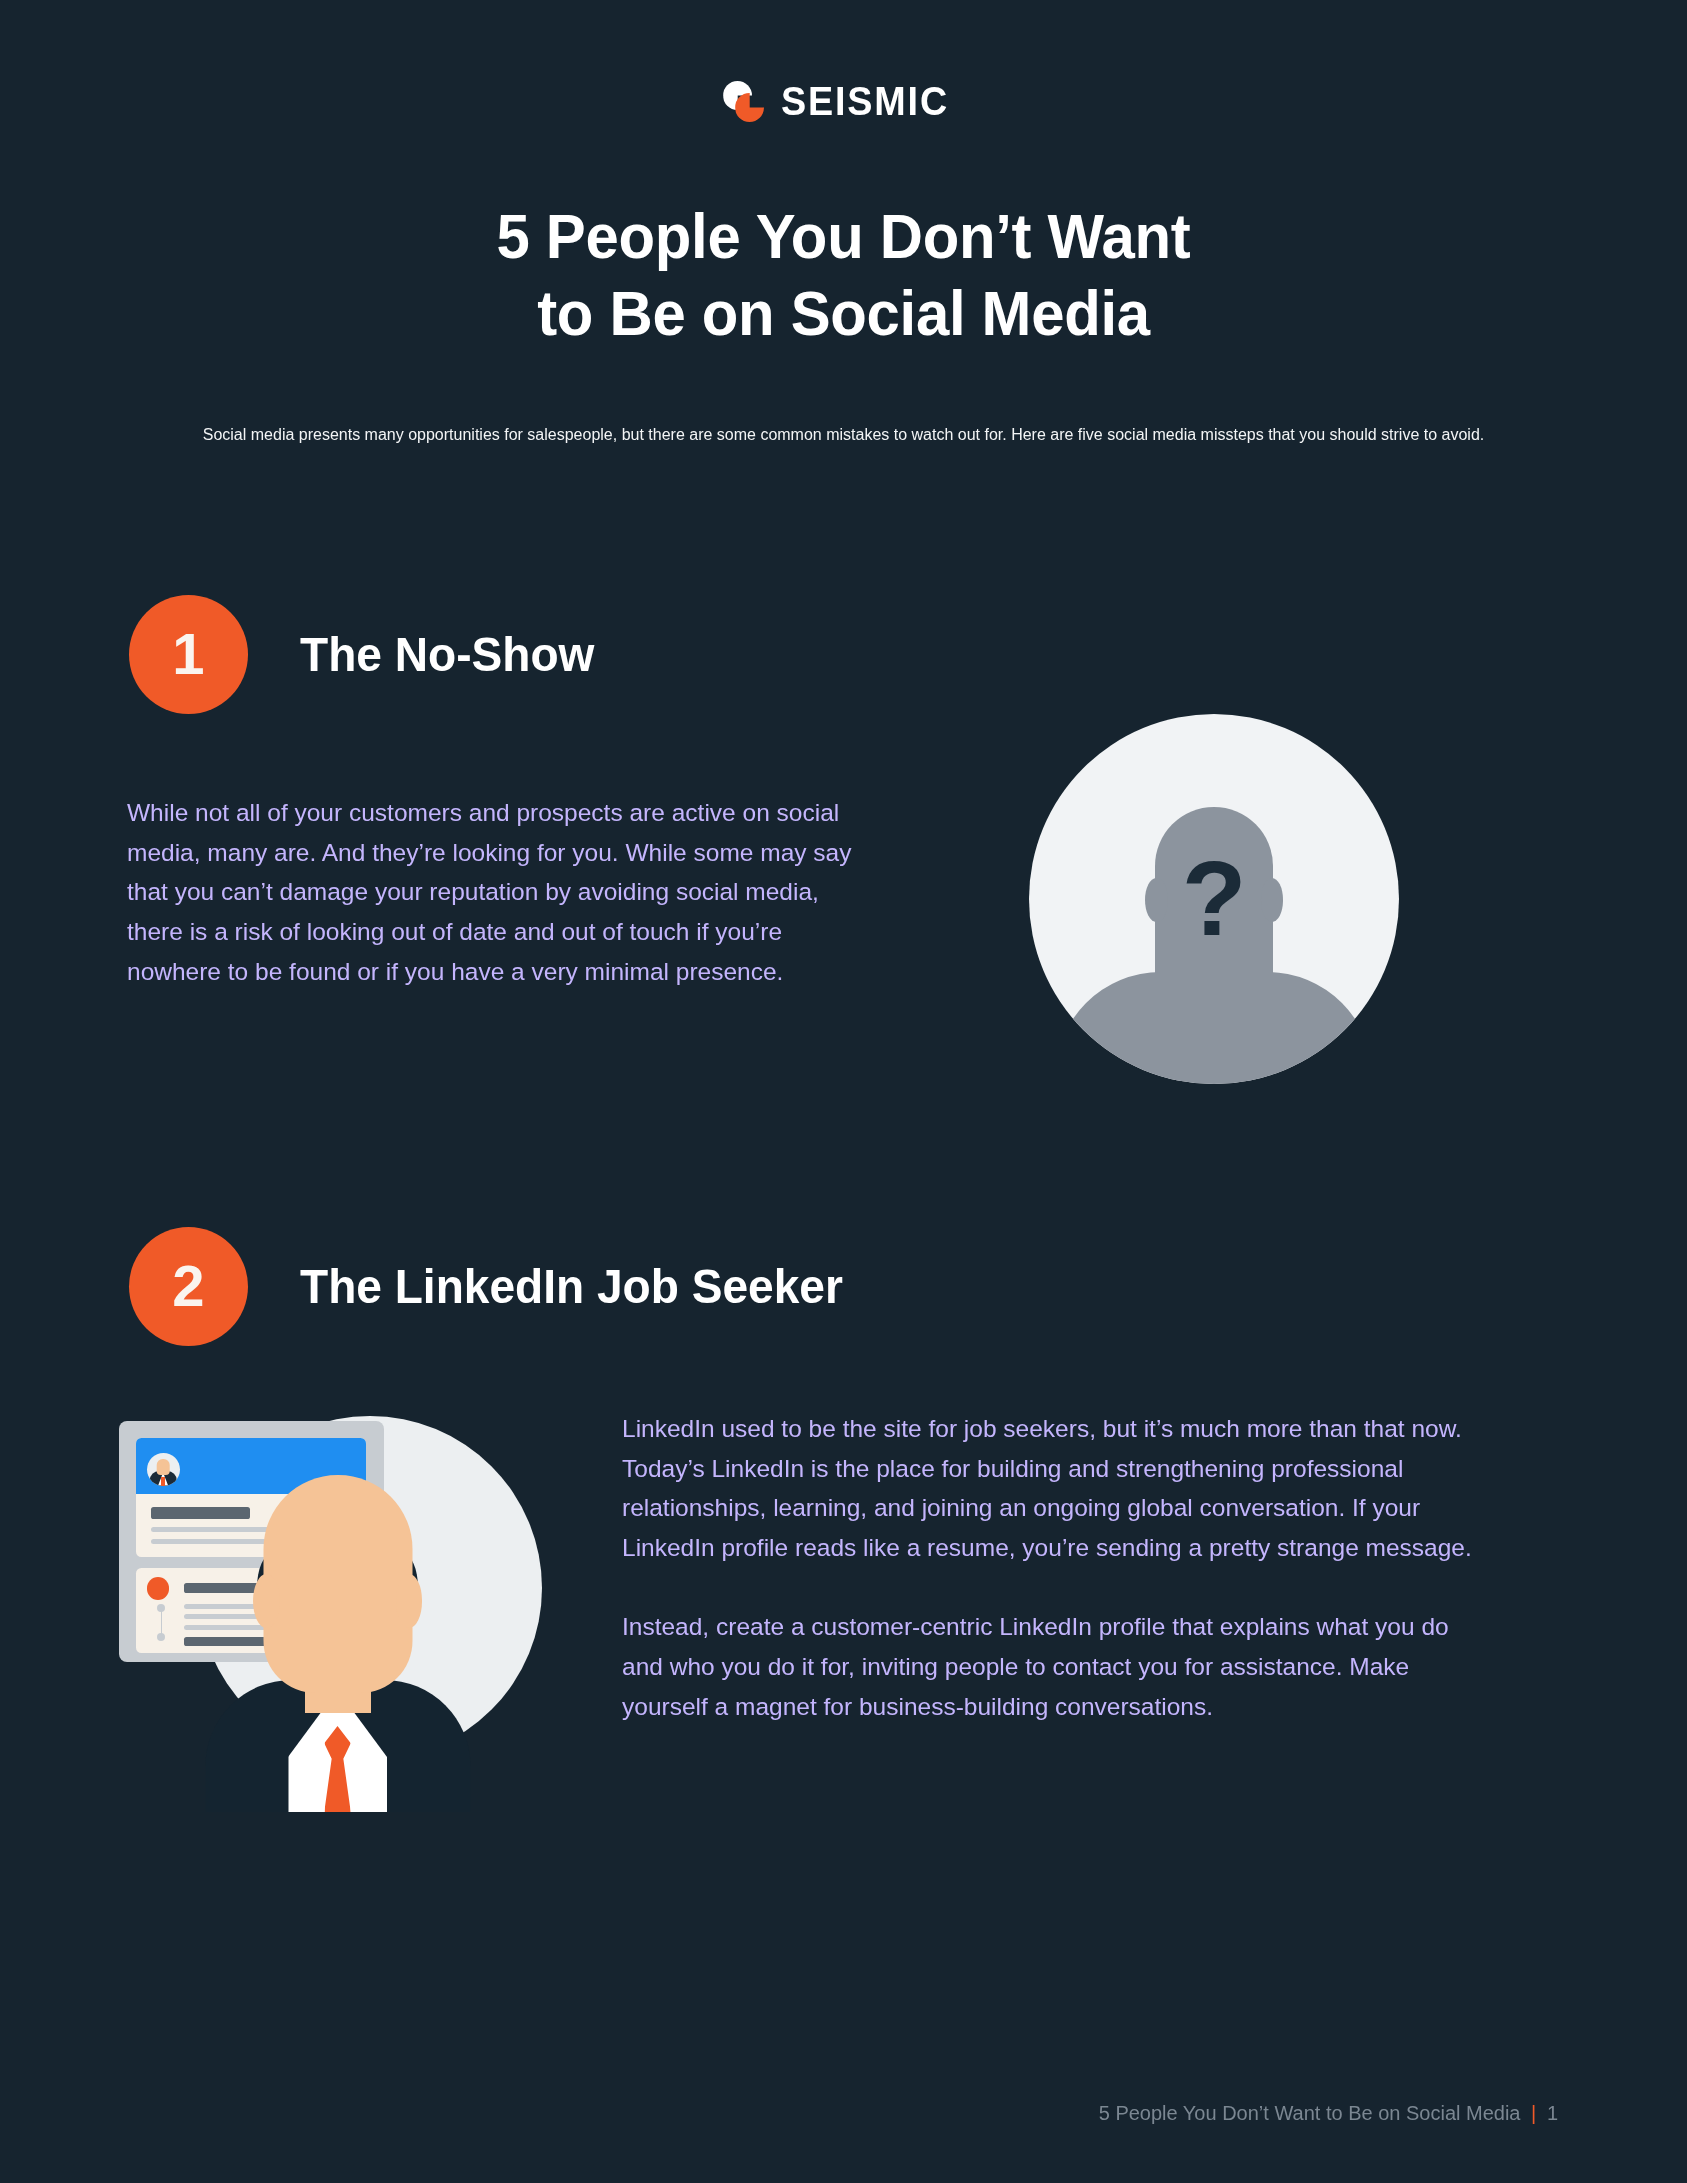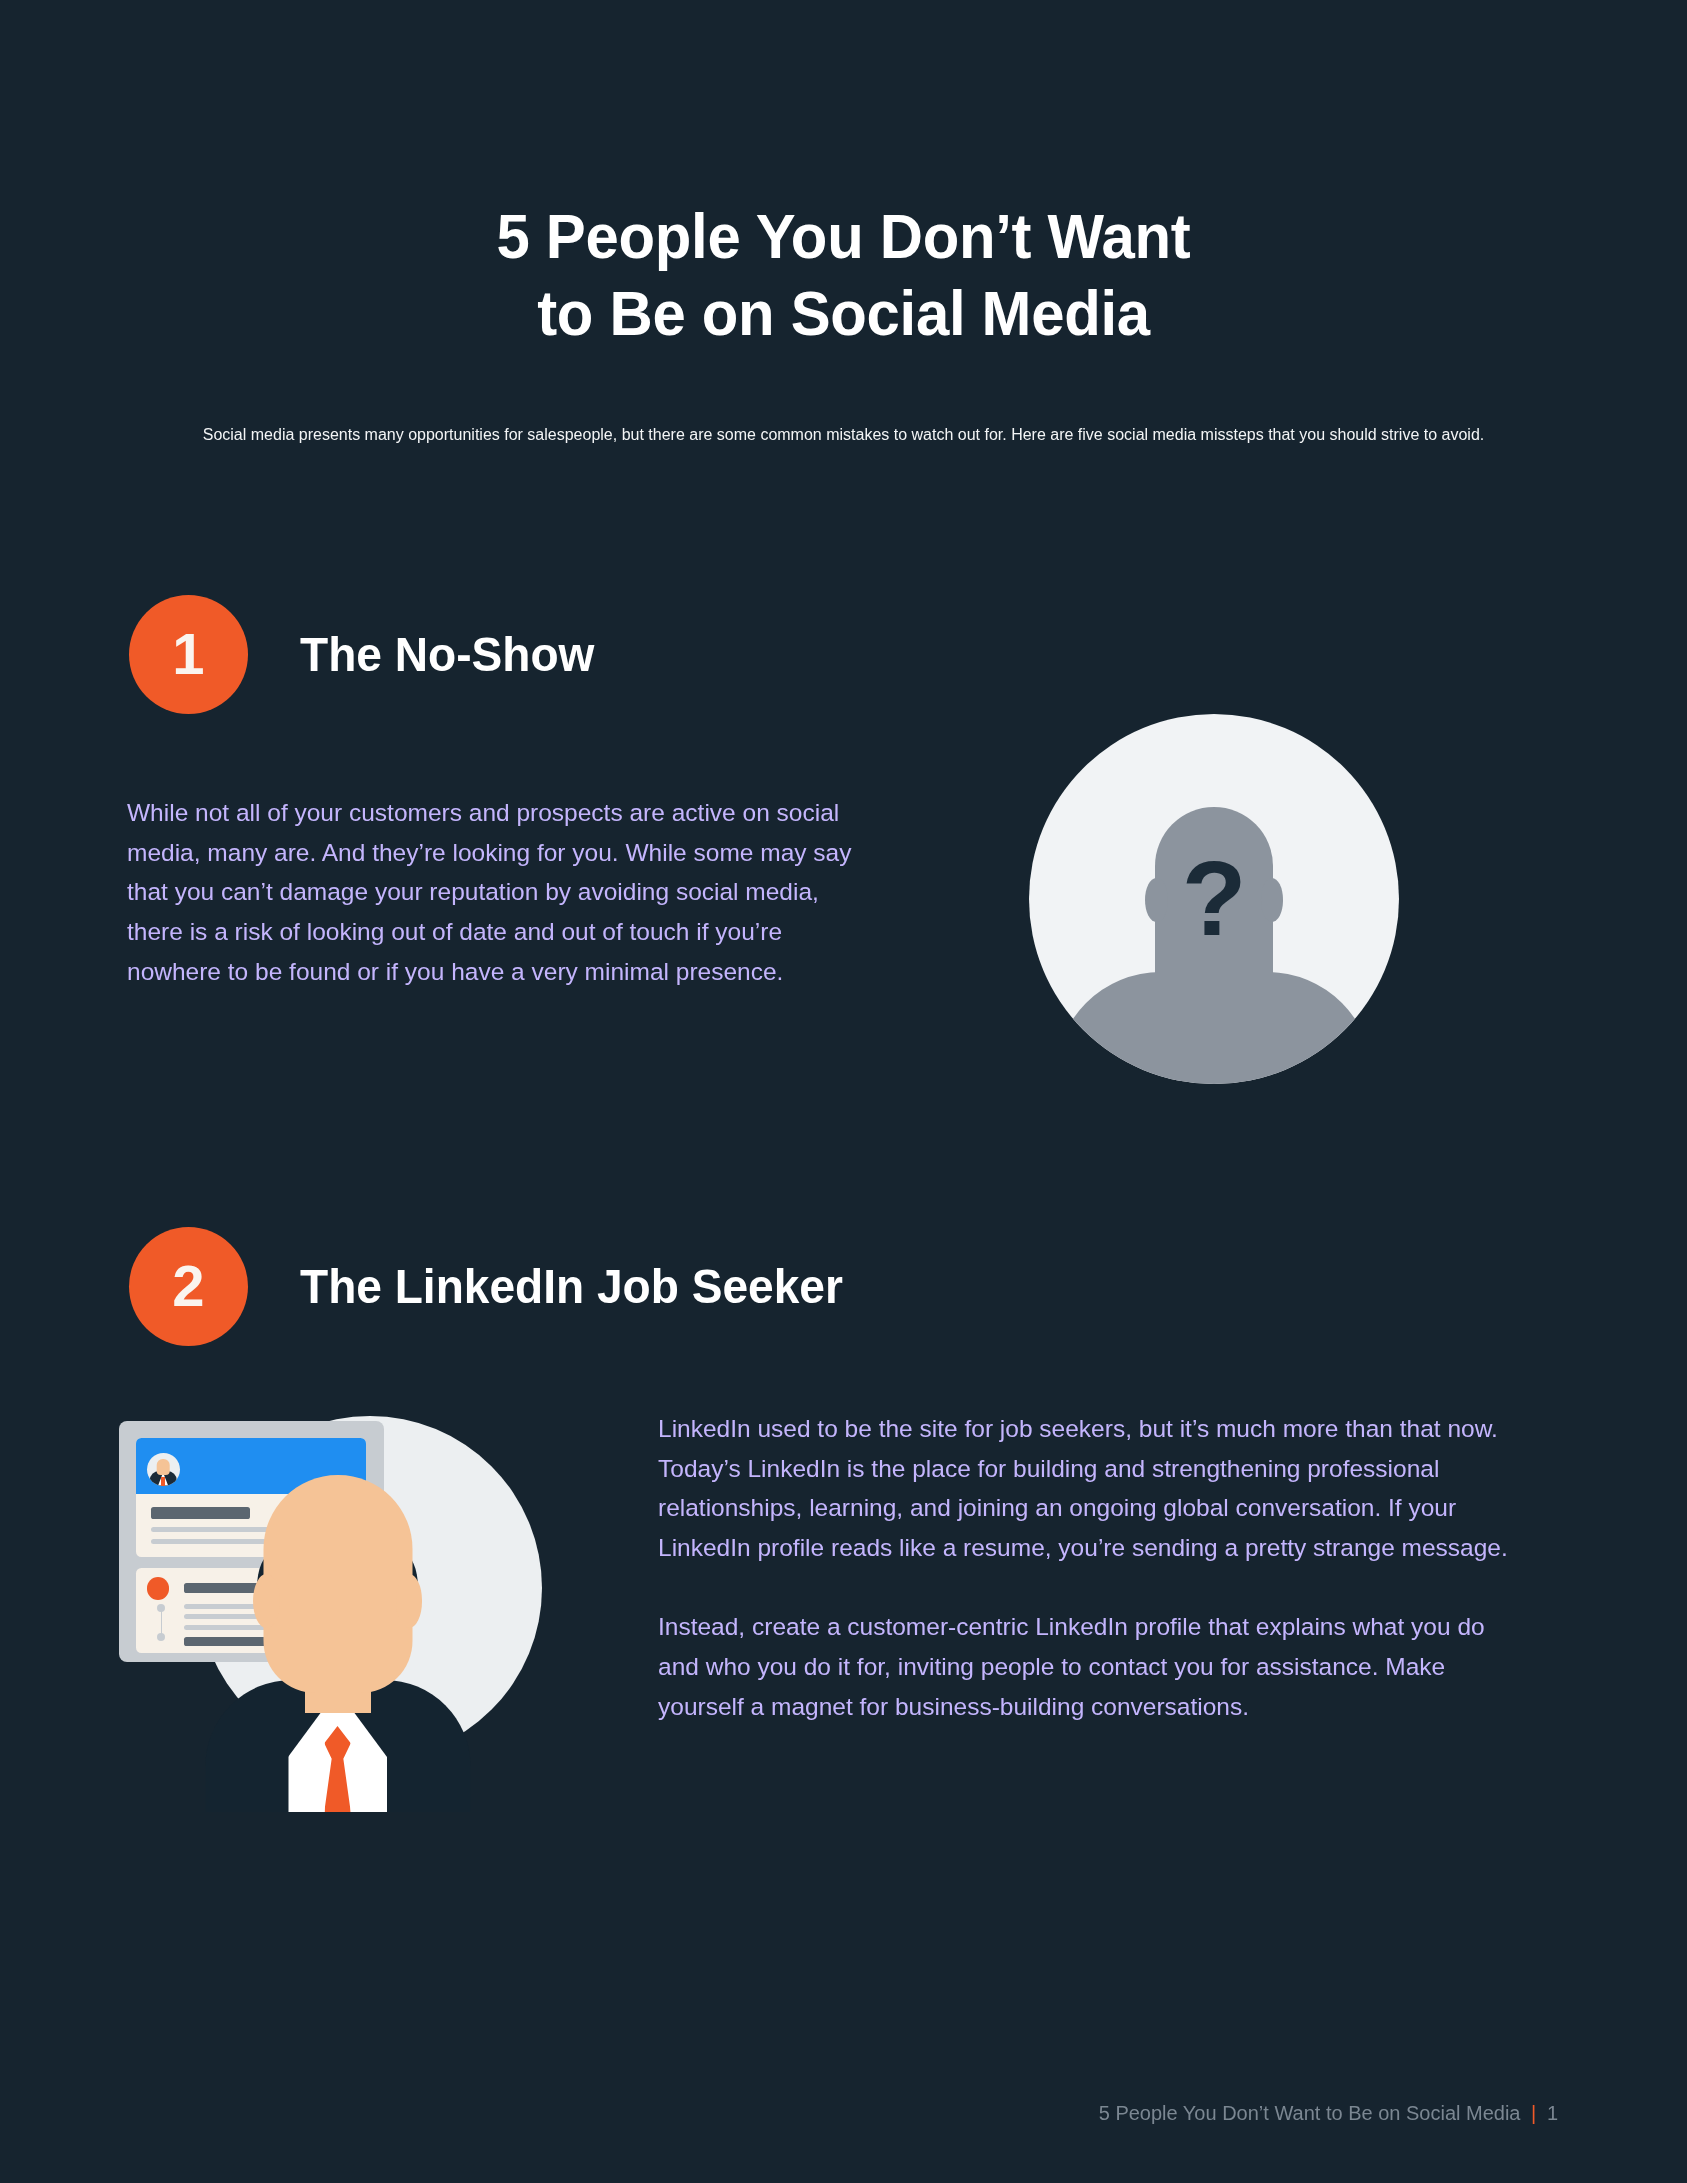--- a/index.html
+++ b/index.html
@@ -138,21 +138,21 @@
     color: #c4b5fd;
     font-size: 24.5px;
     line-height: 1.62;
     font-weight: 400;
   }
   .body-col p + p { margin-top: 1.62em; }
 
   
   .s1-text { left: 127px; top: 198px; width: 748px; }
   
-  .s2-text { left: 622px; top: 182px; width: 853px; margin-left: 36px; }
+  .s2-text { left: 622px; top: 182px; width: 853px; }
 
   
   .illus-noshow {
     position: absolute;
     left: 1029px;
     top: 119px;
     width: 370px;
     height: 370px;
   }
   .ns-circle {
@@ -437,20 +437,27 @@
     color: #7b8792;
     font-size: 20px;
   }
   .footer .fsep { color: #f05a28; font-weight: 400; }
 </style>
 </head>
 <body>
 
 <div class="page">
 
+  <div class="brand">
+    <span class="logo-mark">
+      <span class="lm-top"></span>
+      <span class="lm-bot"></span>
+    </span>
+    <span class="logo-word">SEISMIC</span>
+  </div>
 
   <h1 class="doc-title">
     <span class="tl">5 People You Don’t Want</span>
     <span class="tl">to Be on Social Media</span>
   </h1>
 
   <p class="intro">Social media presents many opportunities for salespeople, but there are some common mistakes to watch out for. Here are five social media missteps that you should strive to avoid.</p>
 
   <div class="section section-1">
 

